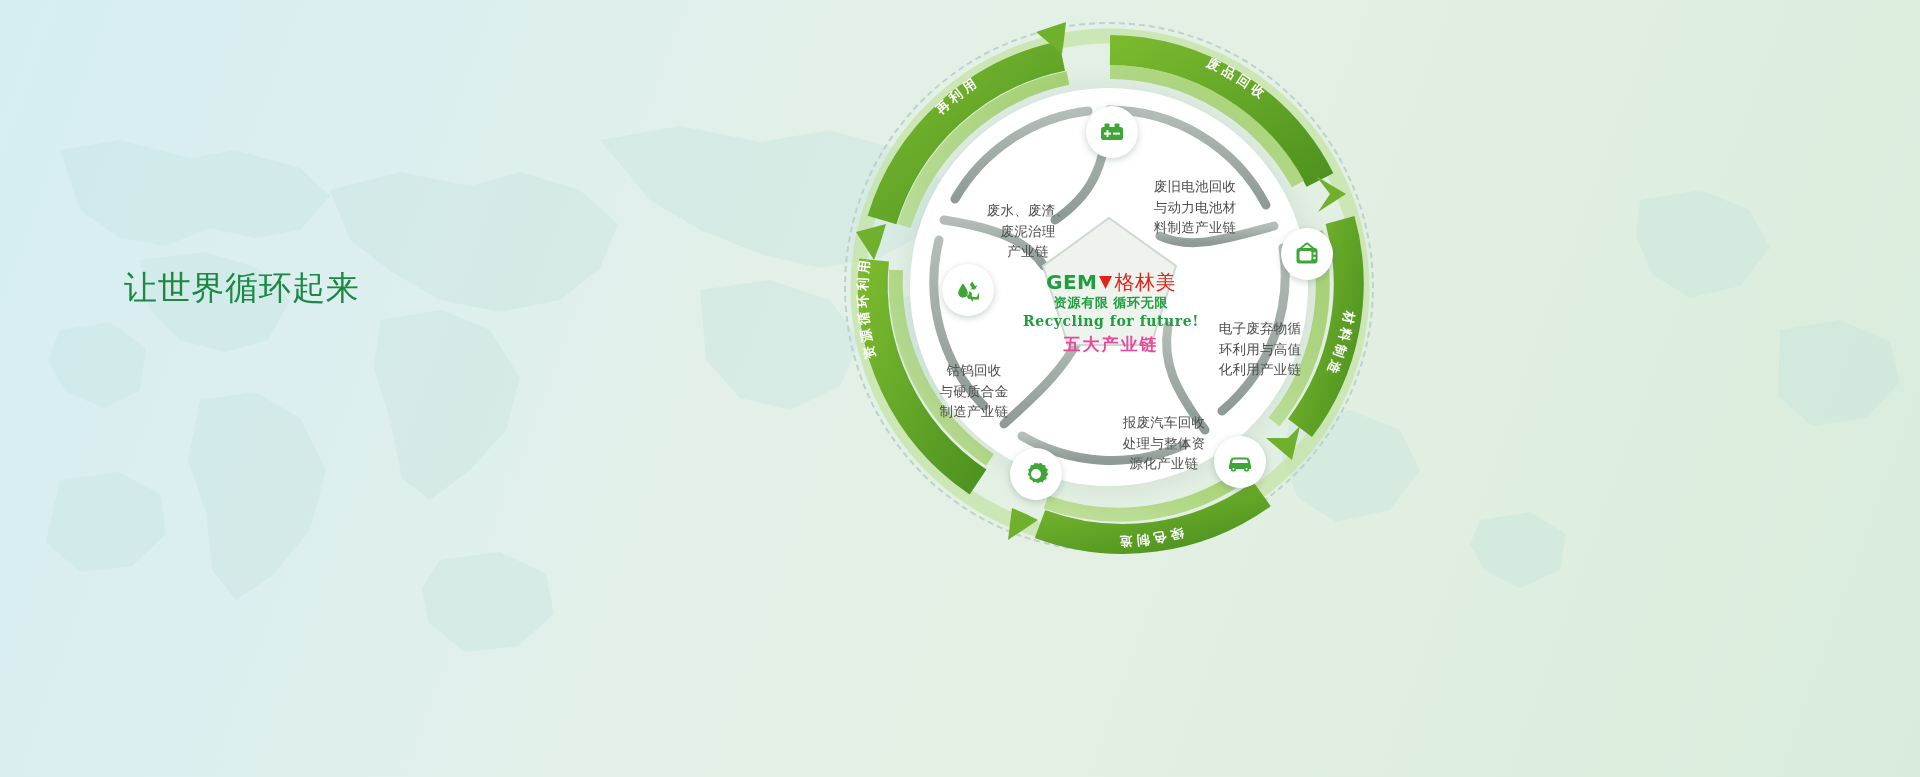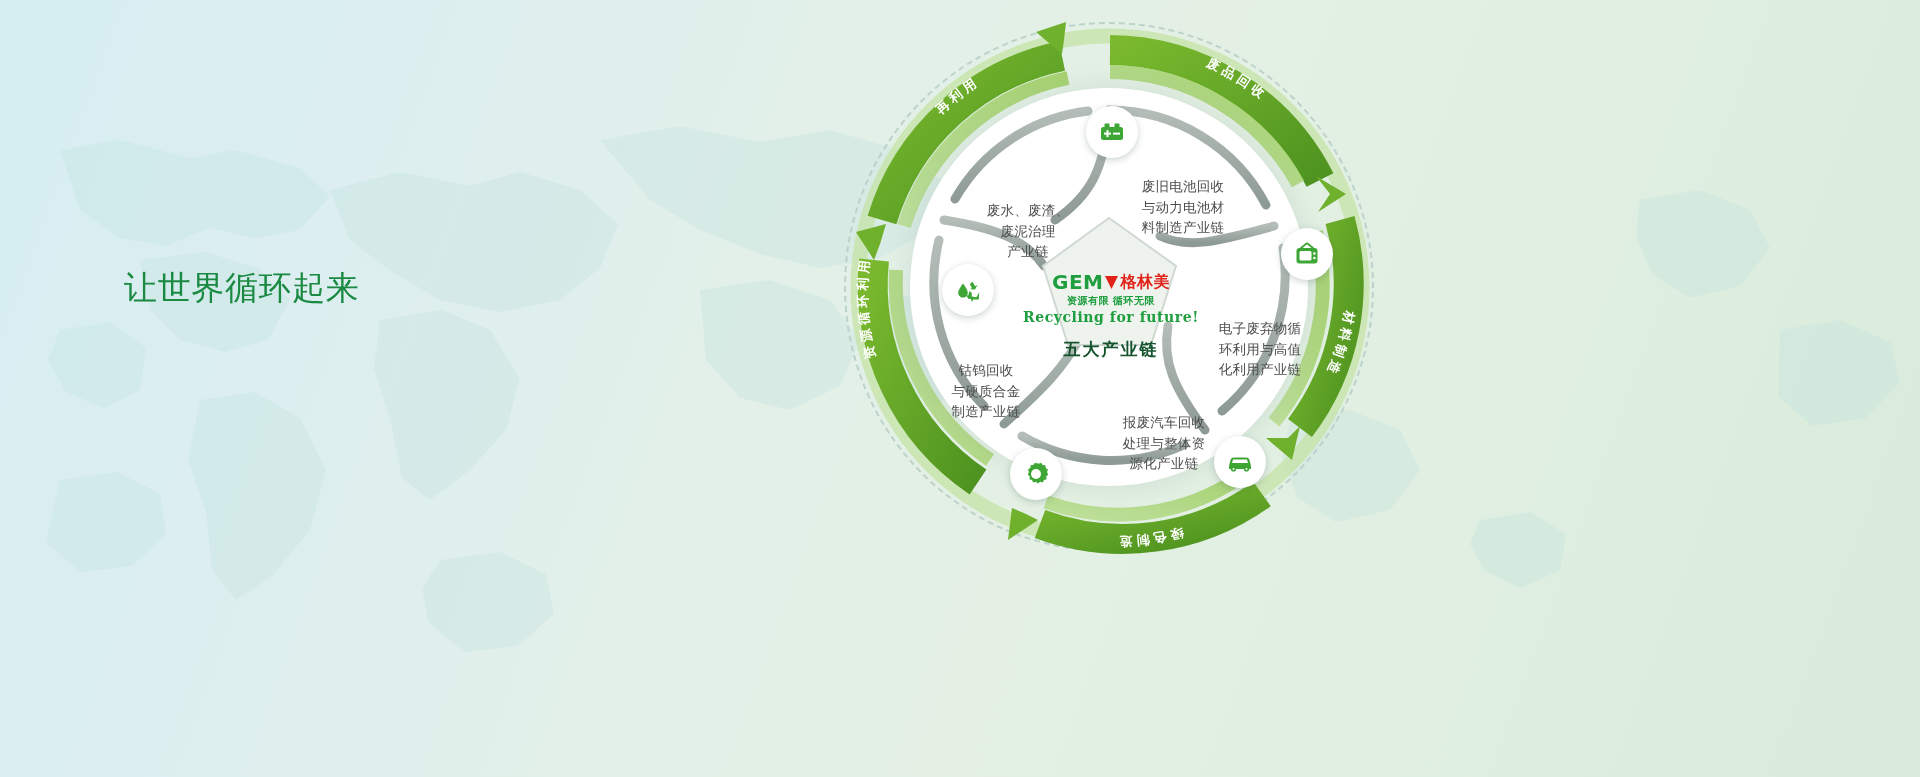--- a/index.html
+++ b/index.html
@@ -55,25 +55,25 @@
     background:#fff; box-shadow:0 2px 7px rgba(80,110,95,.30);
     display:flex; align-items:center; justify-content:center;
   }
   .icon-bubble svg { display:block; }
 
   
   .centre-logo { left:186px; top:272px; width:190px; text-align:center; }
   .logo-row { display:flex; align-items:center; justify-content:center; gap:2px; height:20px; }
   .logo-gem { font-family:"DejaVu Sans","Liberation Sans",sans-serif;
               font-weight:700; font-size:20px; color:#1e9e3e; letter-spacing:.5px; }
-  .logo-cn  { font-weight:700; font-size:16px; color:#e2231a; letter-spacing:.5px; }
-  .logo-sub1 { font-size:10px; color:#1e9e3e; font-weight:700; margin-top:2px; letter-spacing:.06em; }
+  .logo-cn  { font-weight:400; font-size:20px; color:#e2231a; letter-spacing:.5px; }
+  .logo-sub1 { font-size:13px; color:#1e9e3e; font-weight:700; margin-top:2px; letter-spacing:.06em; }
   .logo-sub2 { font-family:"DejaVu Serif","Liberation Serif",serif;
                font-size:14px; color:#1e9e3e; font-weight:700; letter-spacing:.04em; margin-top:1px; }
-  .centre-title { margin-top:13px; font-size:17px; font-weight:700; color:#14532d; letter-spacing:.12em; }
+  .centre-title { margin-top:4px; font-size:17px; font-weight:700; color:#ec4899; letter-spacing:.12em; }
 
   
   .ring-text { fill:#ffffff; font-size:13px; font-weight:700; letter-spacing:.30em;
                font-family:"DejaVu Sans","Liberation Sans",sans-serif; }
 </style>
 </head>
 <body>
 
 <svg id="worldmap" viewBox="0 0 1920 777" preserveAspectRatio="none">
   <g fill="#bfe0dd" opacity="0.55">
@@ -185,30 +185,30 @@
       <path d="M187 10 C183 70 168 96 133 120"></path>
       <path d="M352 126 C300 140 268 150 238 136"></path>
       <path d="M283 330 C252 288 240 262 246 226"></path>
       <path d="M82 324 C122 288 142 268 160 234"></path>
       <path d="M22 120 C74 128 104 140 122 166"></path>
     </g>
 
     <path d="M187 118 L254 166 L229 245 L146 245 L121 166 Z" fill="#eef3ee" stroke="#cfd8d2" stroke-width="2"></path>
   </svg>
 
-  <div class="abs seg-label" style="left:292px; top:176px; width:122px;text-align:center;">废旧电池回收
+  <div class="abs seg-label" style="left:304px; top:176px; width:122px;text-align:center;">废旧电池回收
 与动力电池材
 料制造产业链</div>
   <div class="abs seg-label" style="left:368px; top:318px; width:124px;">电子废弃物循
 环利用与高值
 化利用产业链</div>
   <div class="abs seg-label" style="left:272px; top:412px; width:124px;">报废汽车回收
 处理与整体资
 源化产业链</div>
-  <div class="abs seg-label" style="left:94px; top:360px; width:124px;">钴钨回收
+  <div class="abs seg-label" style="left:82px; top:360px; width:124px;">钴钨回收
 与硬质合金
 制造产业链</div>
   <div class="abs seg-label" style="left:136px; top:200px; width:124px;">废水、废渣、
 废泥治理
 产业链</div>
 
   <div class="abs icon-bubble" style="left:256px; top:106px;">
     <svg width="28" height="28" viewBox="0 0 28 28">
       <rect x="3" y="9" width="22" height="13" rx="2.5" fill="#3da635"></rect>
       <rect x="6.5" y="5.5" width="5" height="4" rx="1" fill="#3da635"></rect>

